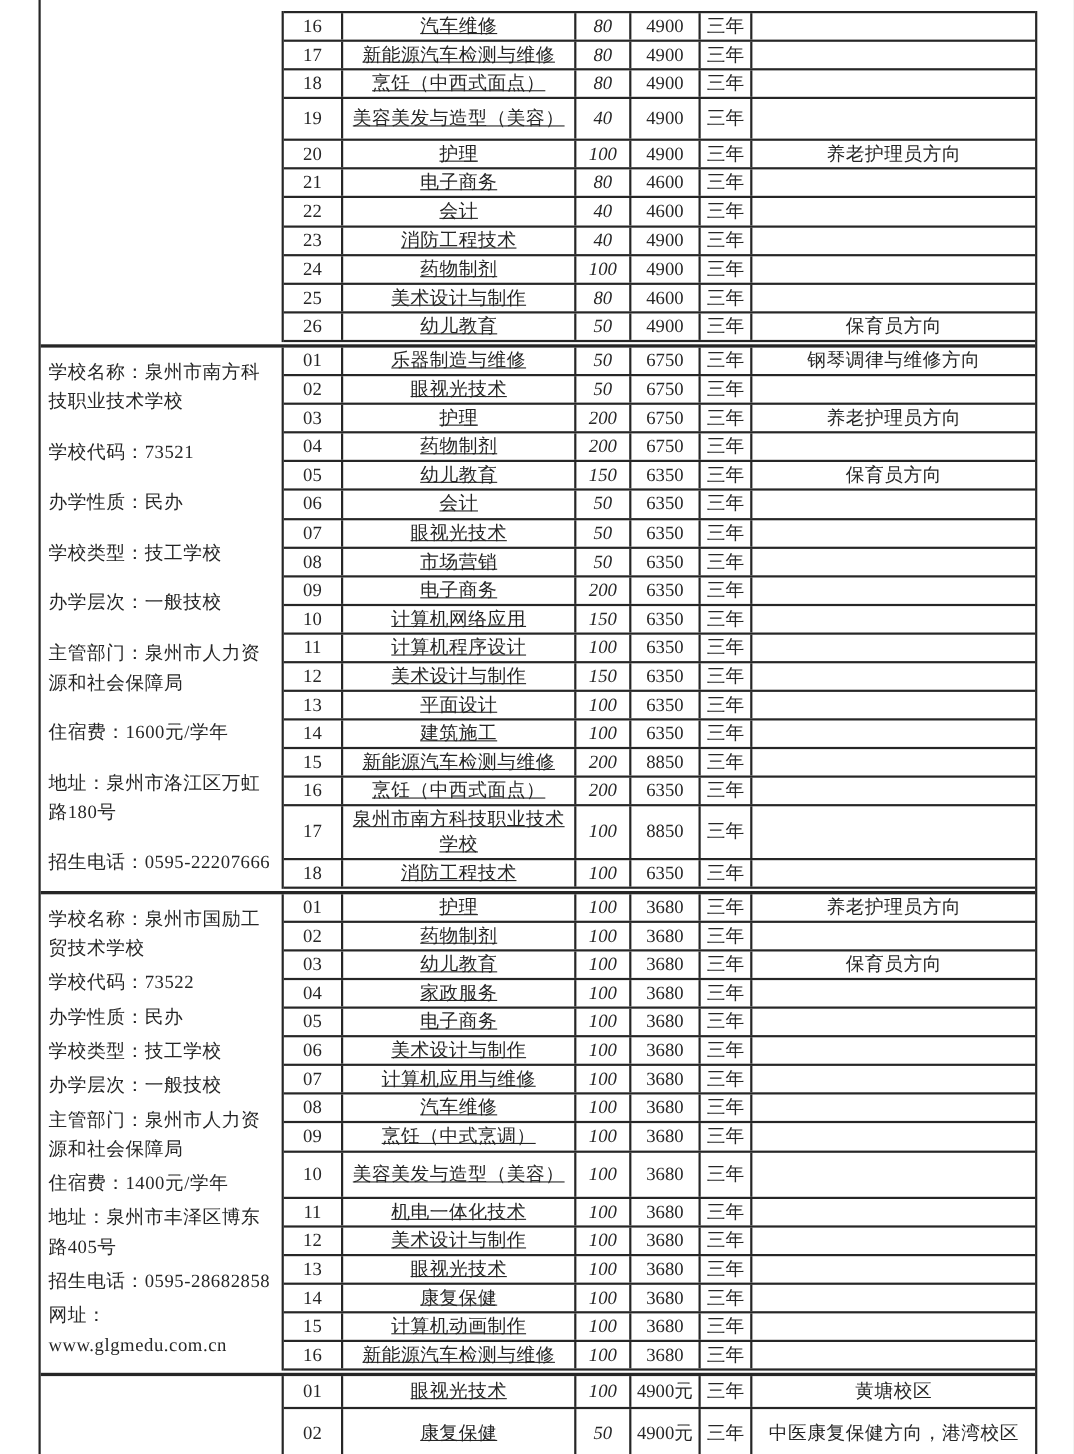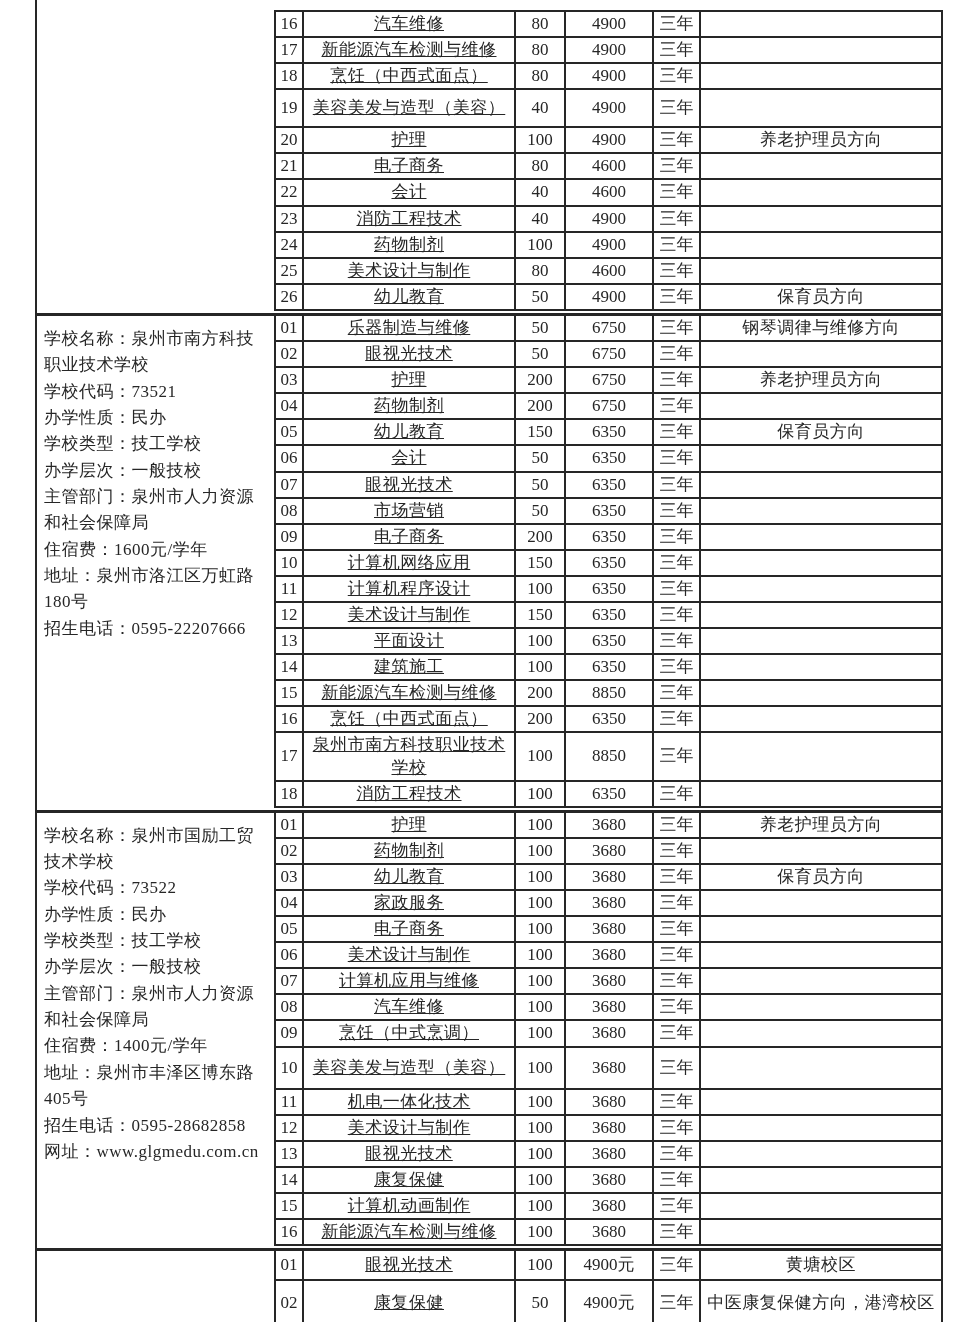--- a/index.html
+++ b/index.html
@@ -28,26 +28,26 @@
     border-left: 2px solid var(--ink, #262626);
     border-right: 2px solid var(--ink, #262626);
   }
   .section { display: flex; align-items: stretch; }
   .section + .section {
     margin-top: 2px;
     border-top: 3px solid var(--ink, #262626);
   }
   .section:first-child .rows { border-top: 2px solid var(--ink, #262626); }
   .info {
-    width: 239px;
+    width: 221px;
     flex: none;
     border-right: 2px solid var(--ink, #262626);
     display: flex;
     flex-direction: column;
-    justify-content: flex-start;
+    justify-content: space-between;
     padding: 10px 4px 10px 7px;
     font-size: 17px;
     line-height: 1.55;
     letter-spacing: 0.5px;
   }
   .rows { flex: 1; display: flex; flex-direction: column; }
   .row {
     display: flex;
     align-items: stretch;
     border-bottom: 2px solid var(--ink, #262626);
@@ -56,24 +56,24 @@
   .cell {
     border-right: 2px solid var(--ink, #262626);
     display: flex;
     align-items: center;
     justify-content: center;
     text-align: center;
     font-size: 17px;
     line-height: 1.3;
     padding: 1px 2px;
   }
-  .c-no     { width: 28px;  flex: none; }
+  .c-no     { width: 54px;  flex: none; }
   .c-major  { width: 212px; flex: none; letter-spacing: 0.5px; text-decoration: underline; }
-  .c-count  { width: 50px;  flex: none; }
-  .c-fee    { width: 88px;  flex: none; }
+  .c-count  { width: 50px;  flex: none; font-style: italic; }
+  .c-fee    { width: 63px;  flex: none; }
   .c-years  { width: 47px;  flex: none; }
   .c-remark { flex: 1; border-right: none; letter-spacing: 0.5px; }
 </style>
 </head>
 <body>
 
 <div class="page">
   <div class="table">
     <div class="stub"></div>
     <div class="tbody" id="table-body">

